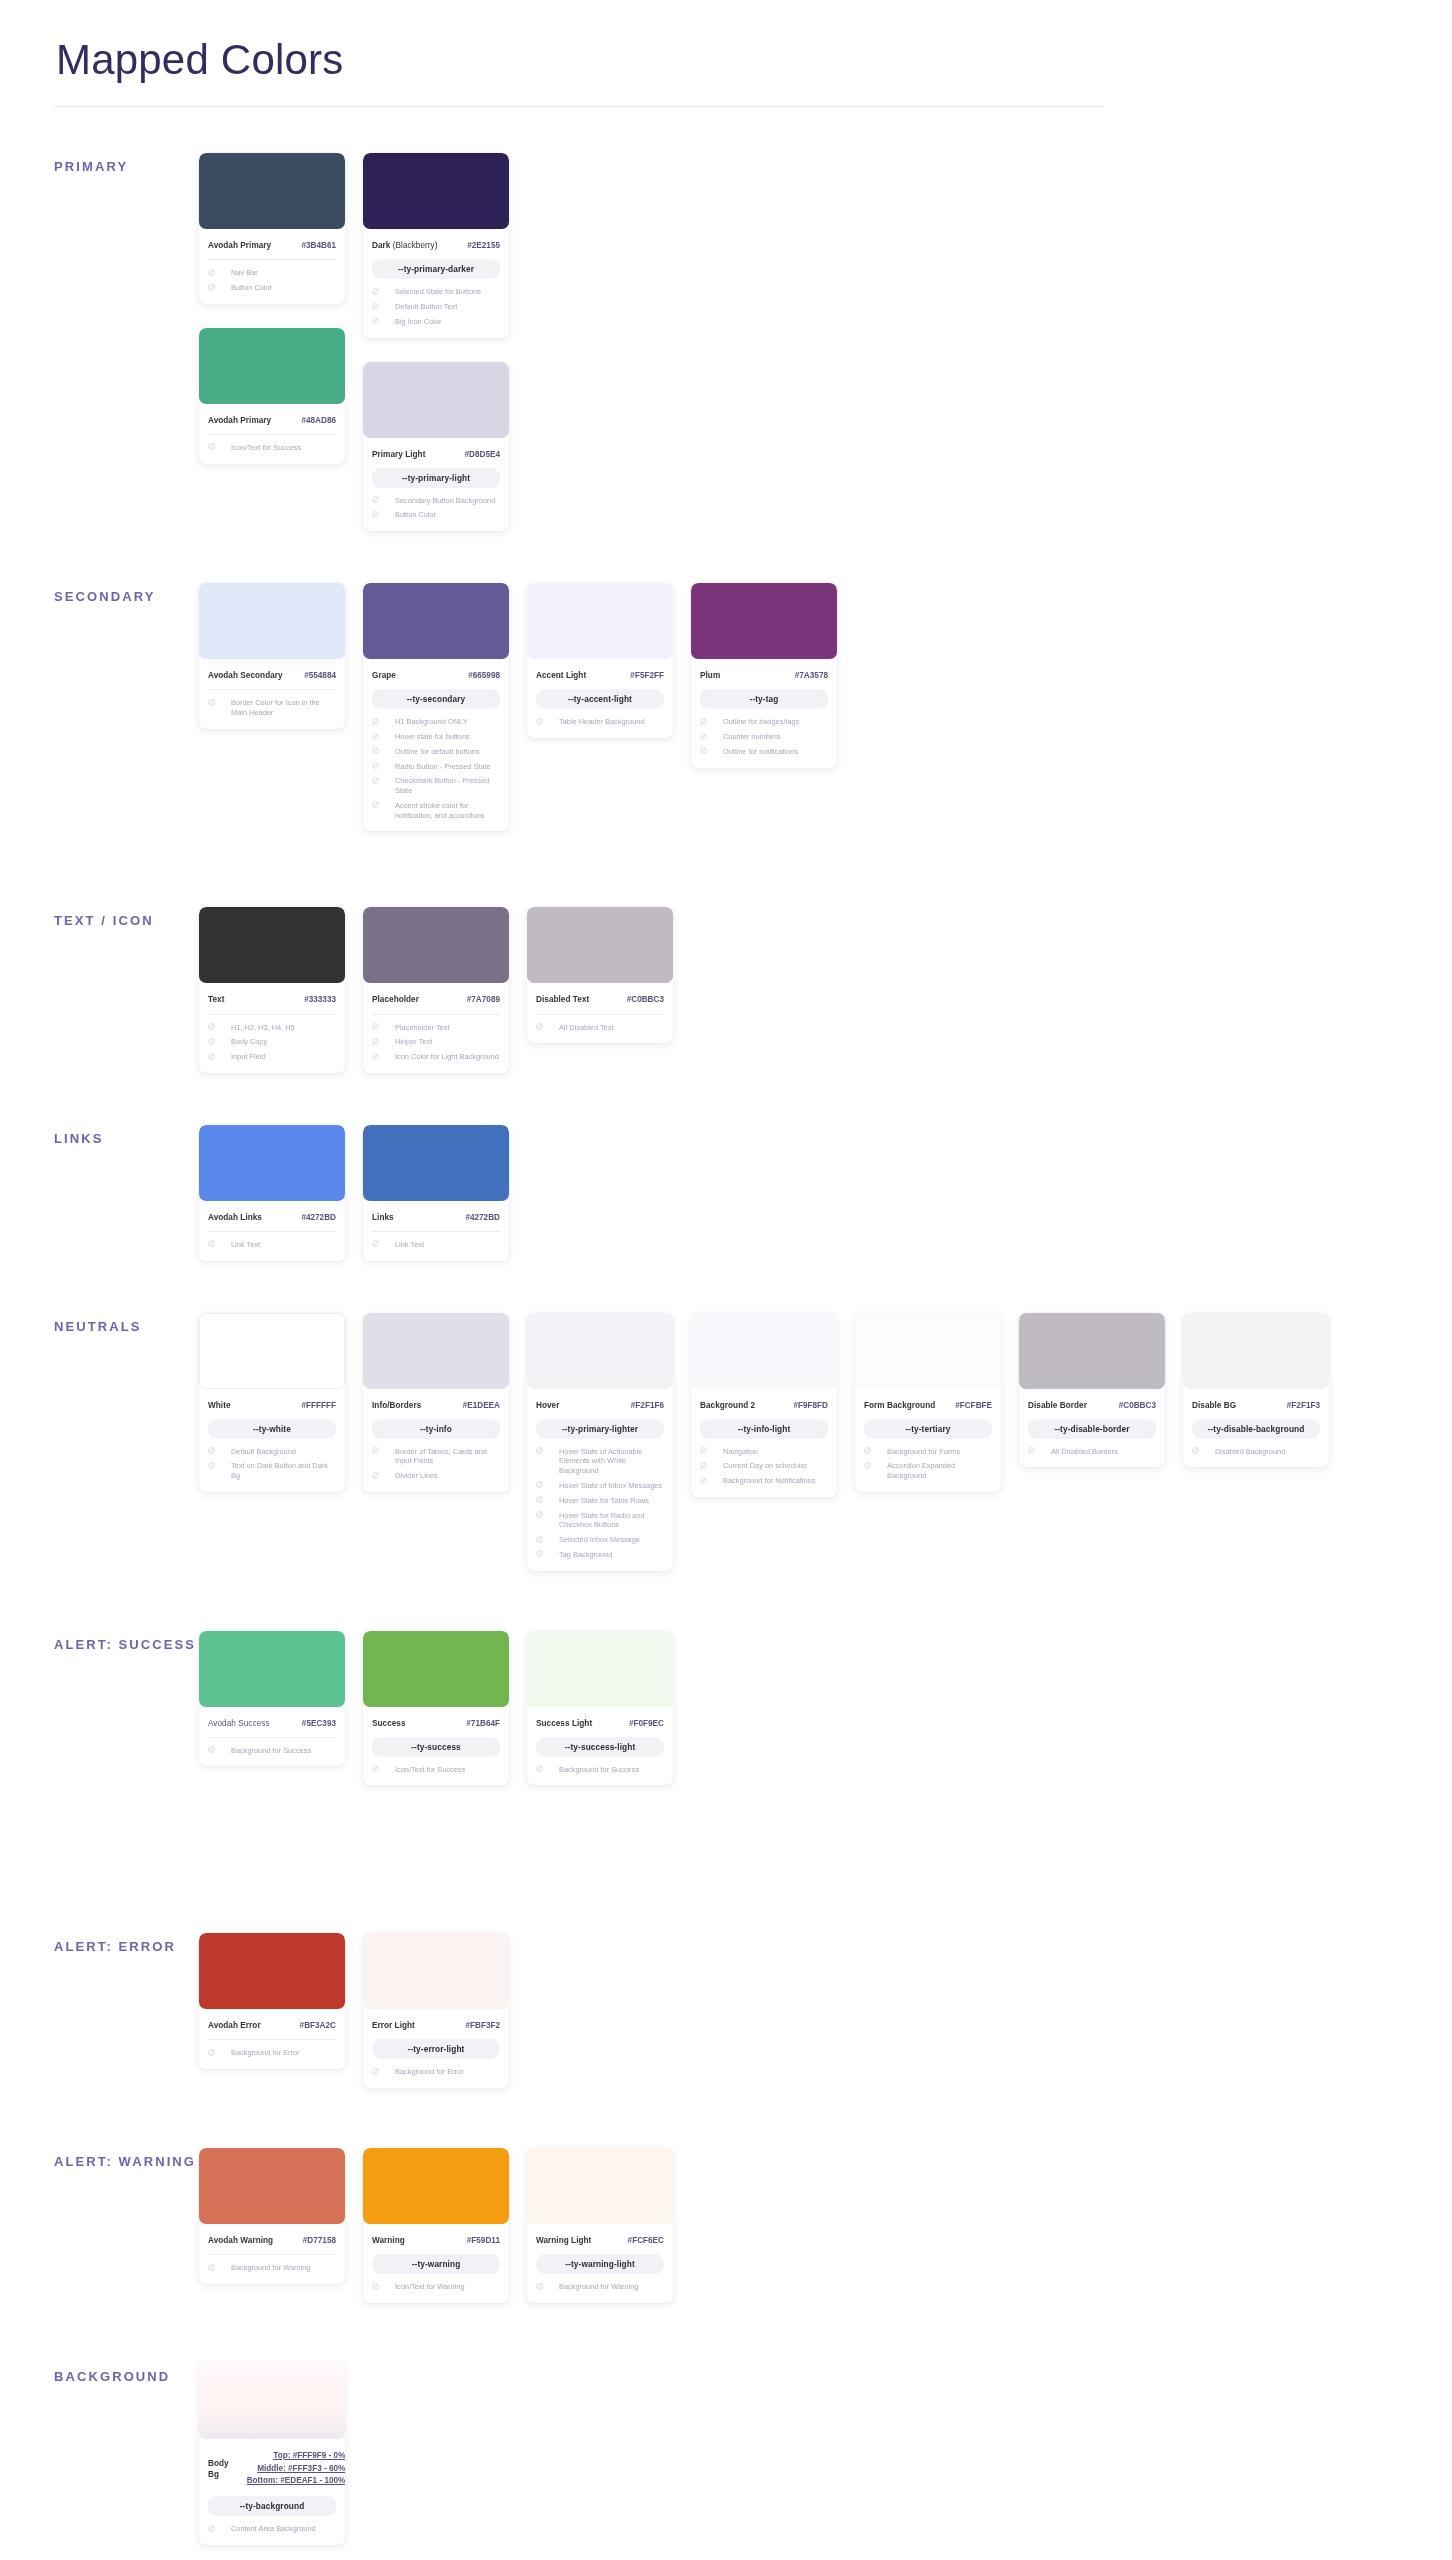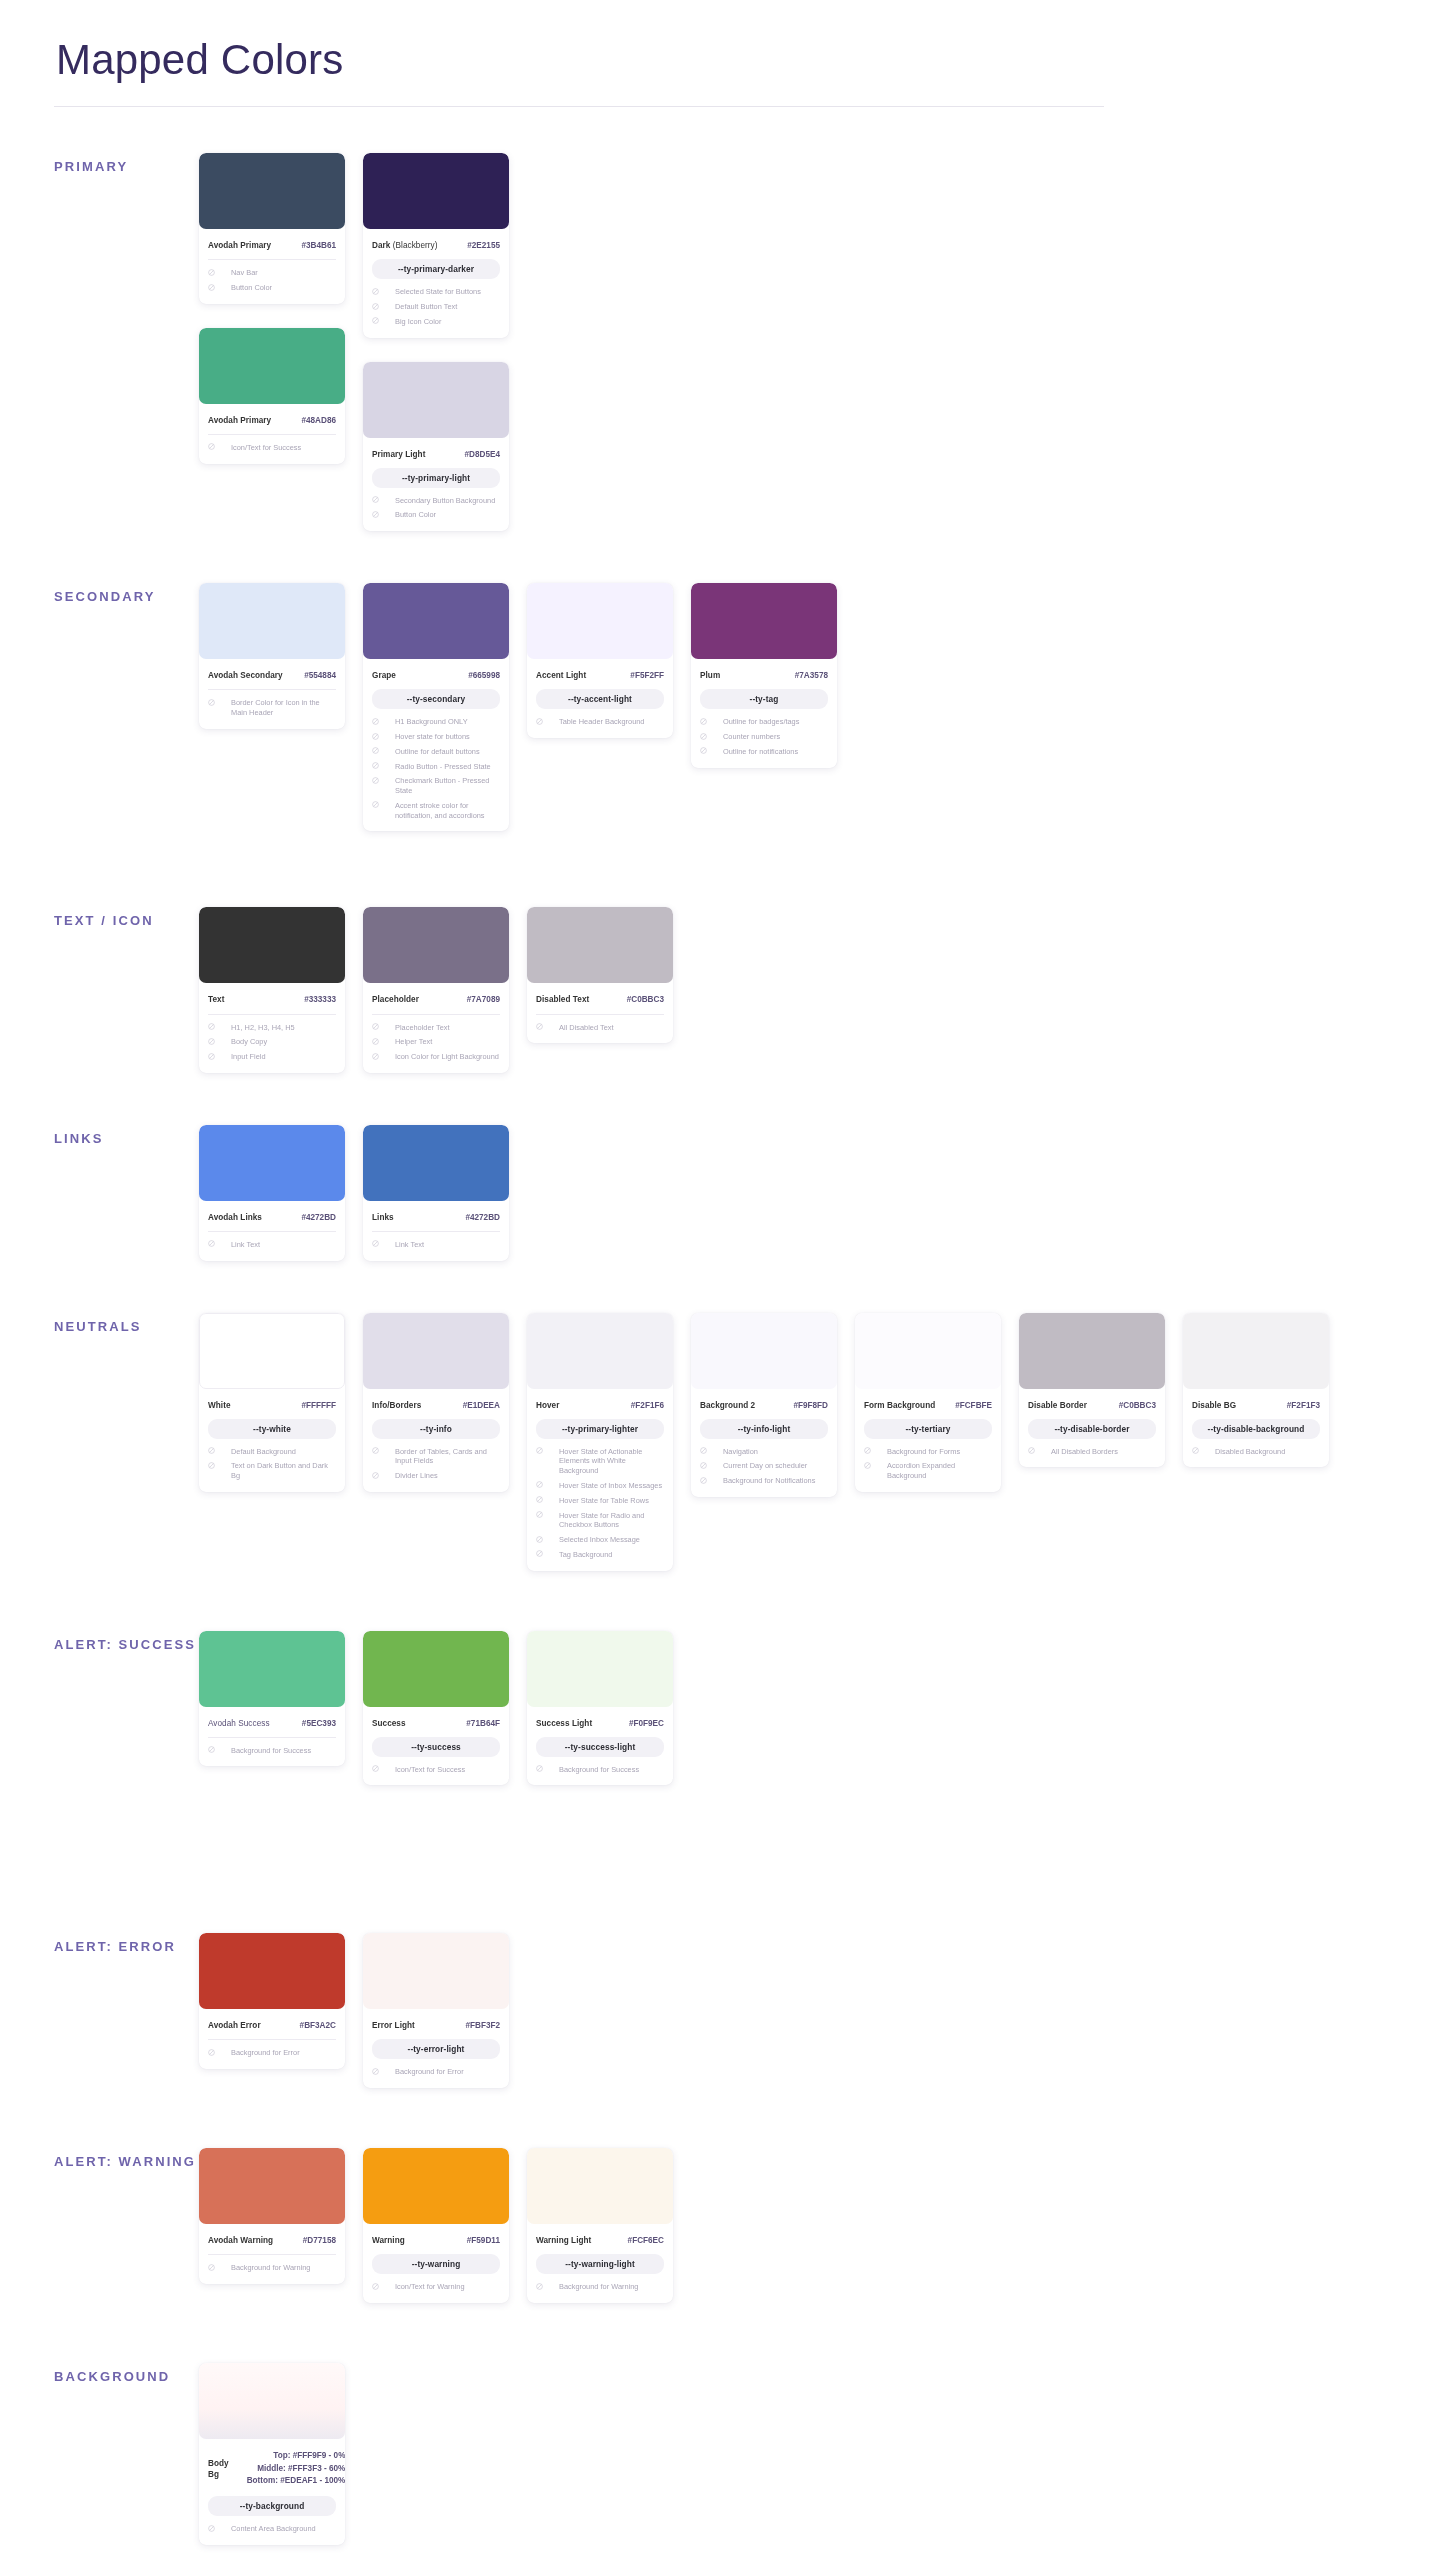--- a/index.html
+++ b/index.html
@@ -104,20 +104,21 @@
     font-size: 8.2px;
     font-weight: 700;
     color: #5a5178;
     white-space: nowrap;
     line-height: 1.35;
     text-align: right;
   }
   .card-hex.multi {
     font-weight: 700;
     line-height: 1.55;
+    text-decoration: underline;
   }
   .name-faded { color: #5a5178; font-weight: 400; }
 
   .token {
     margin: 8px 0 8px 0;
     background: #f2f1f6;
     border-radius: 9px;
     text-align: center;
     font-size: 8.3px;
     font-weight: 700;

